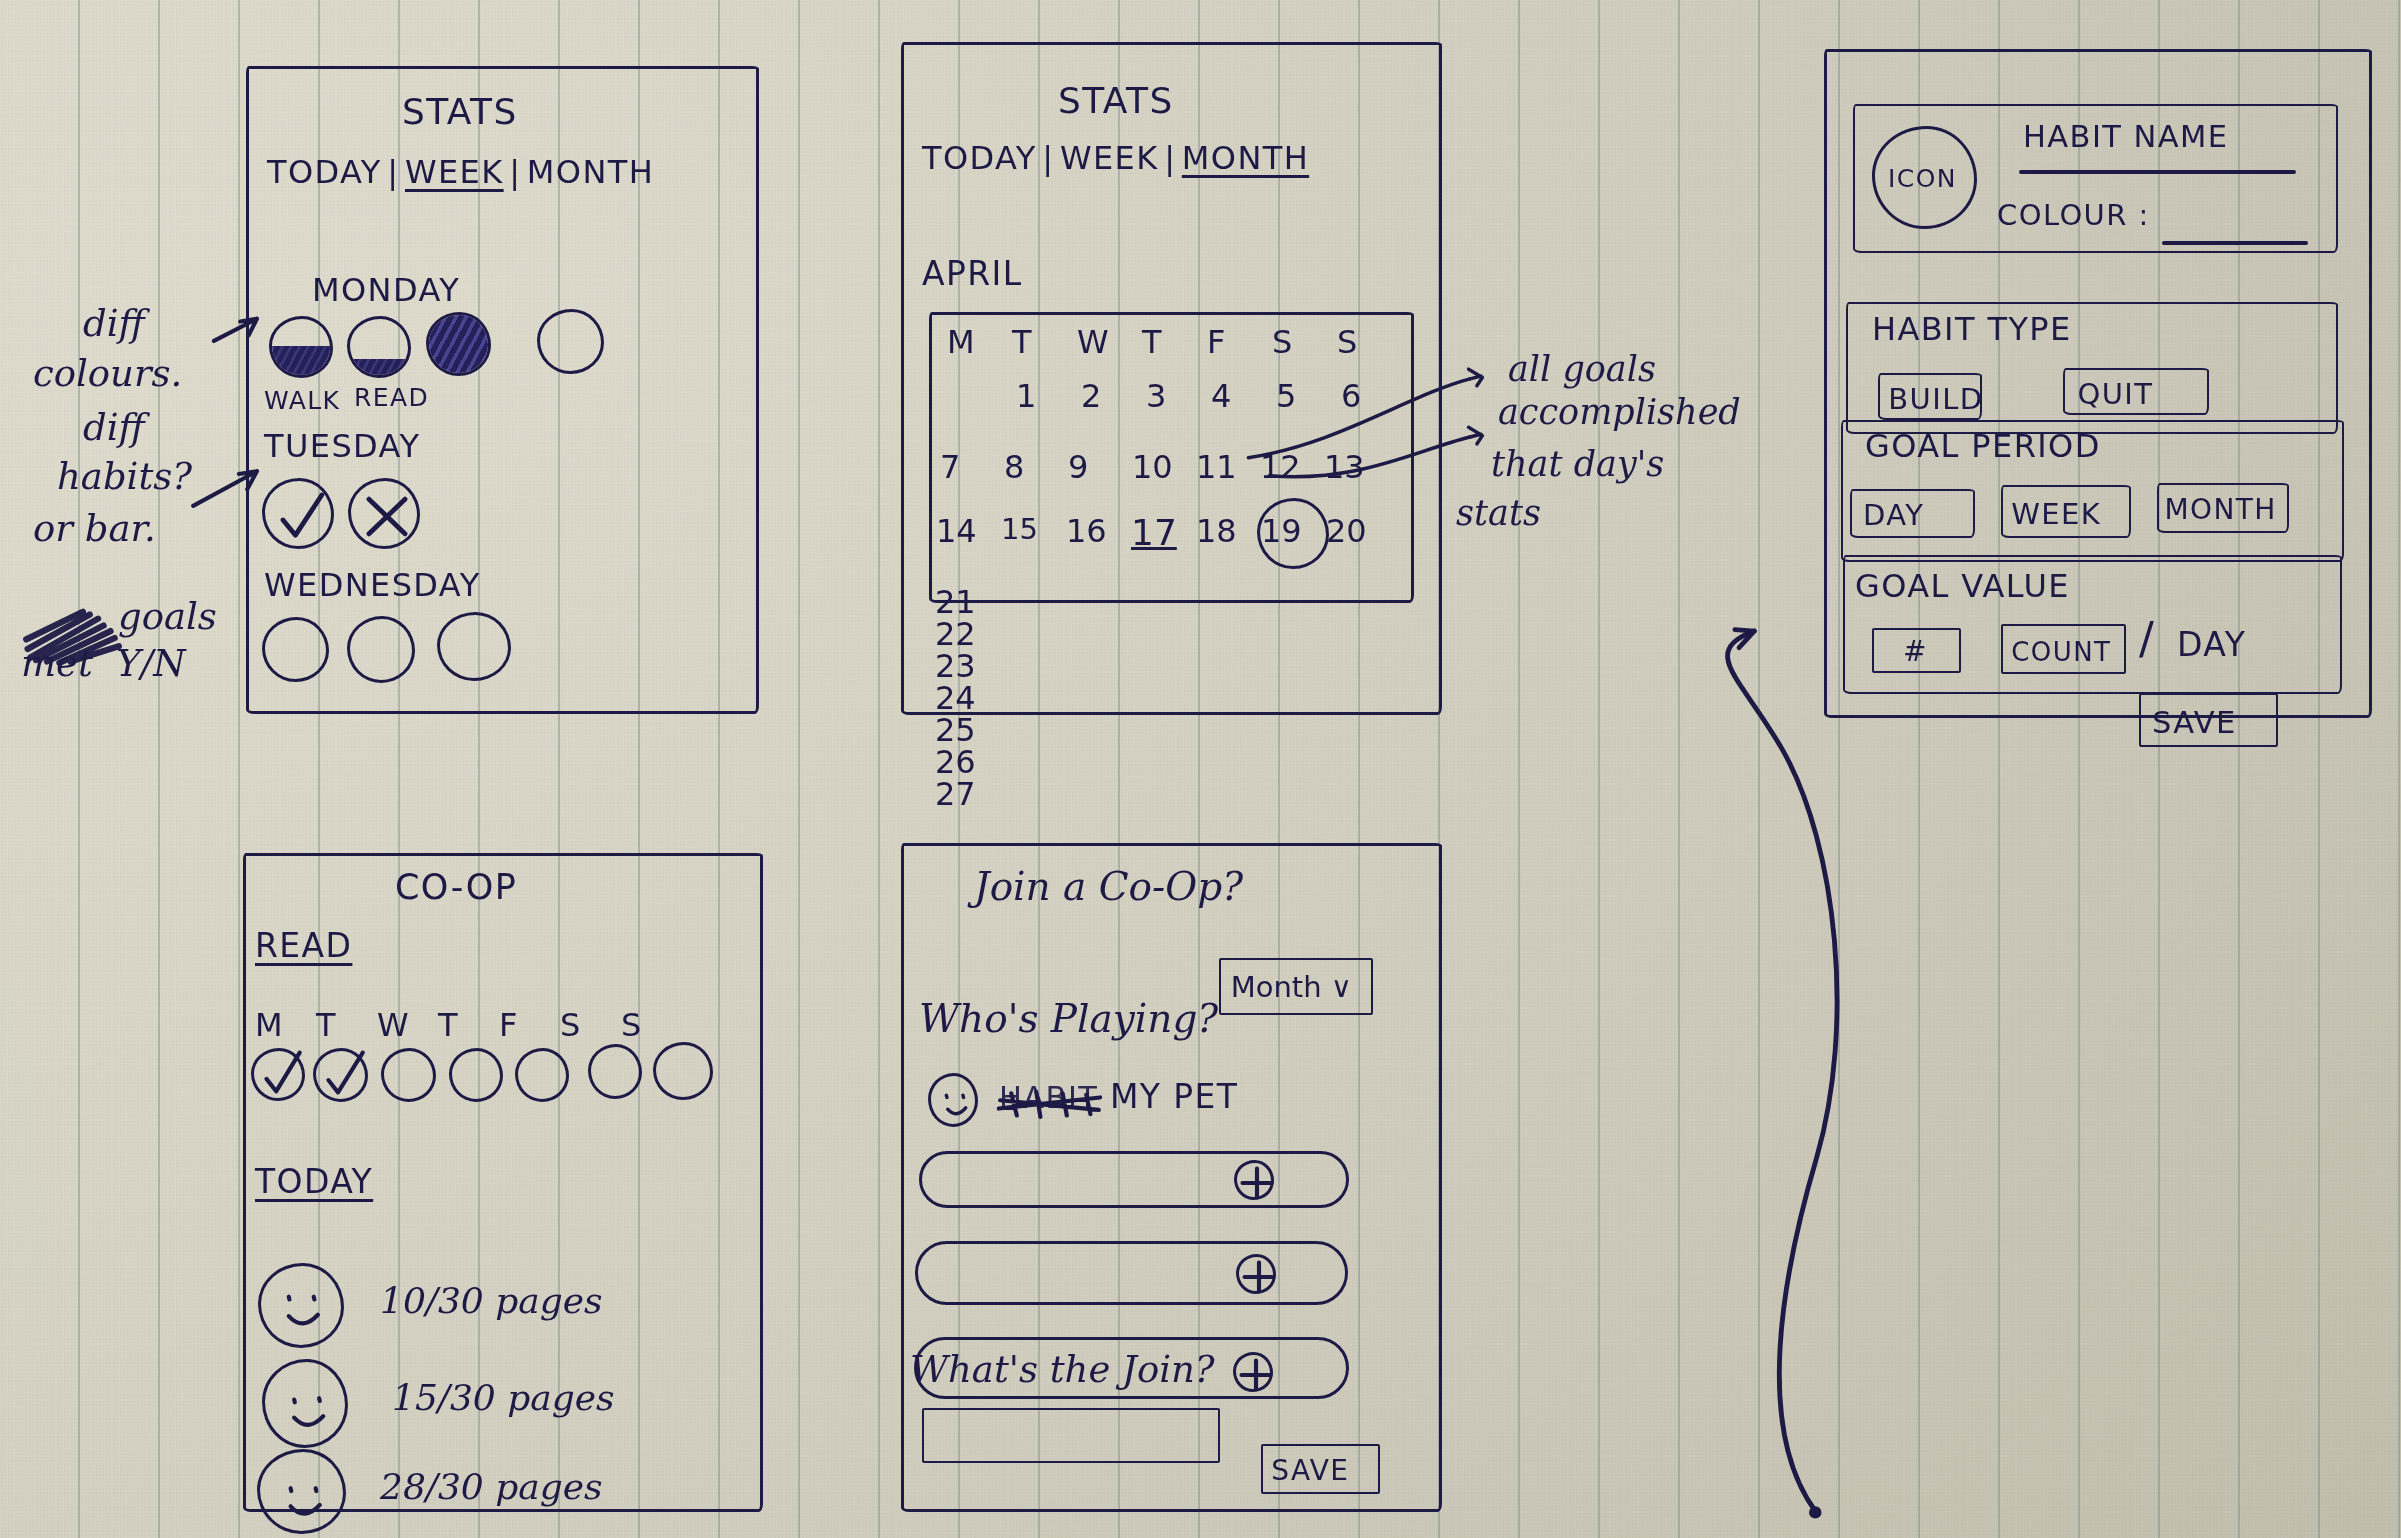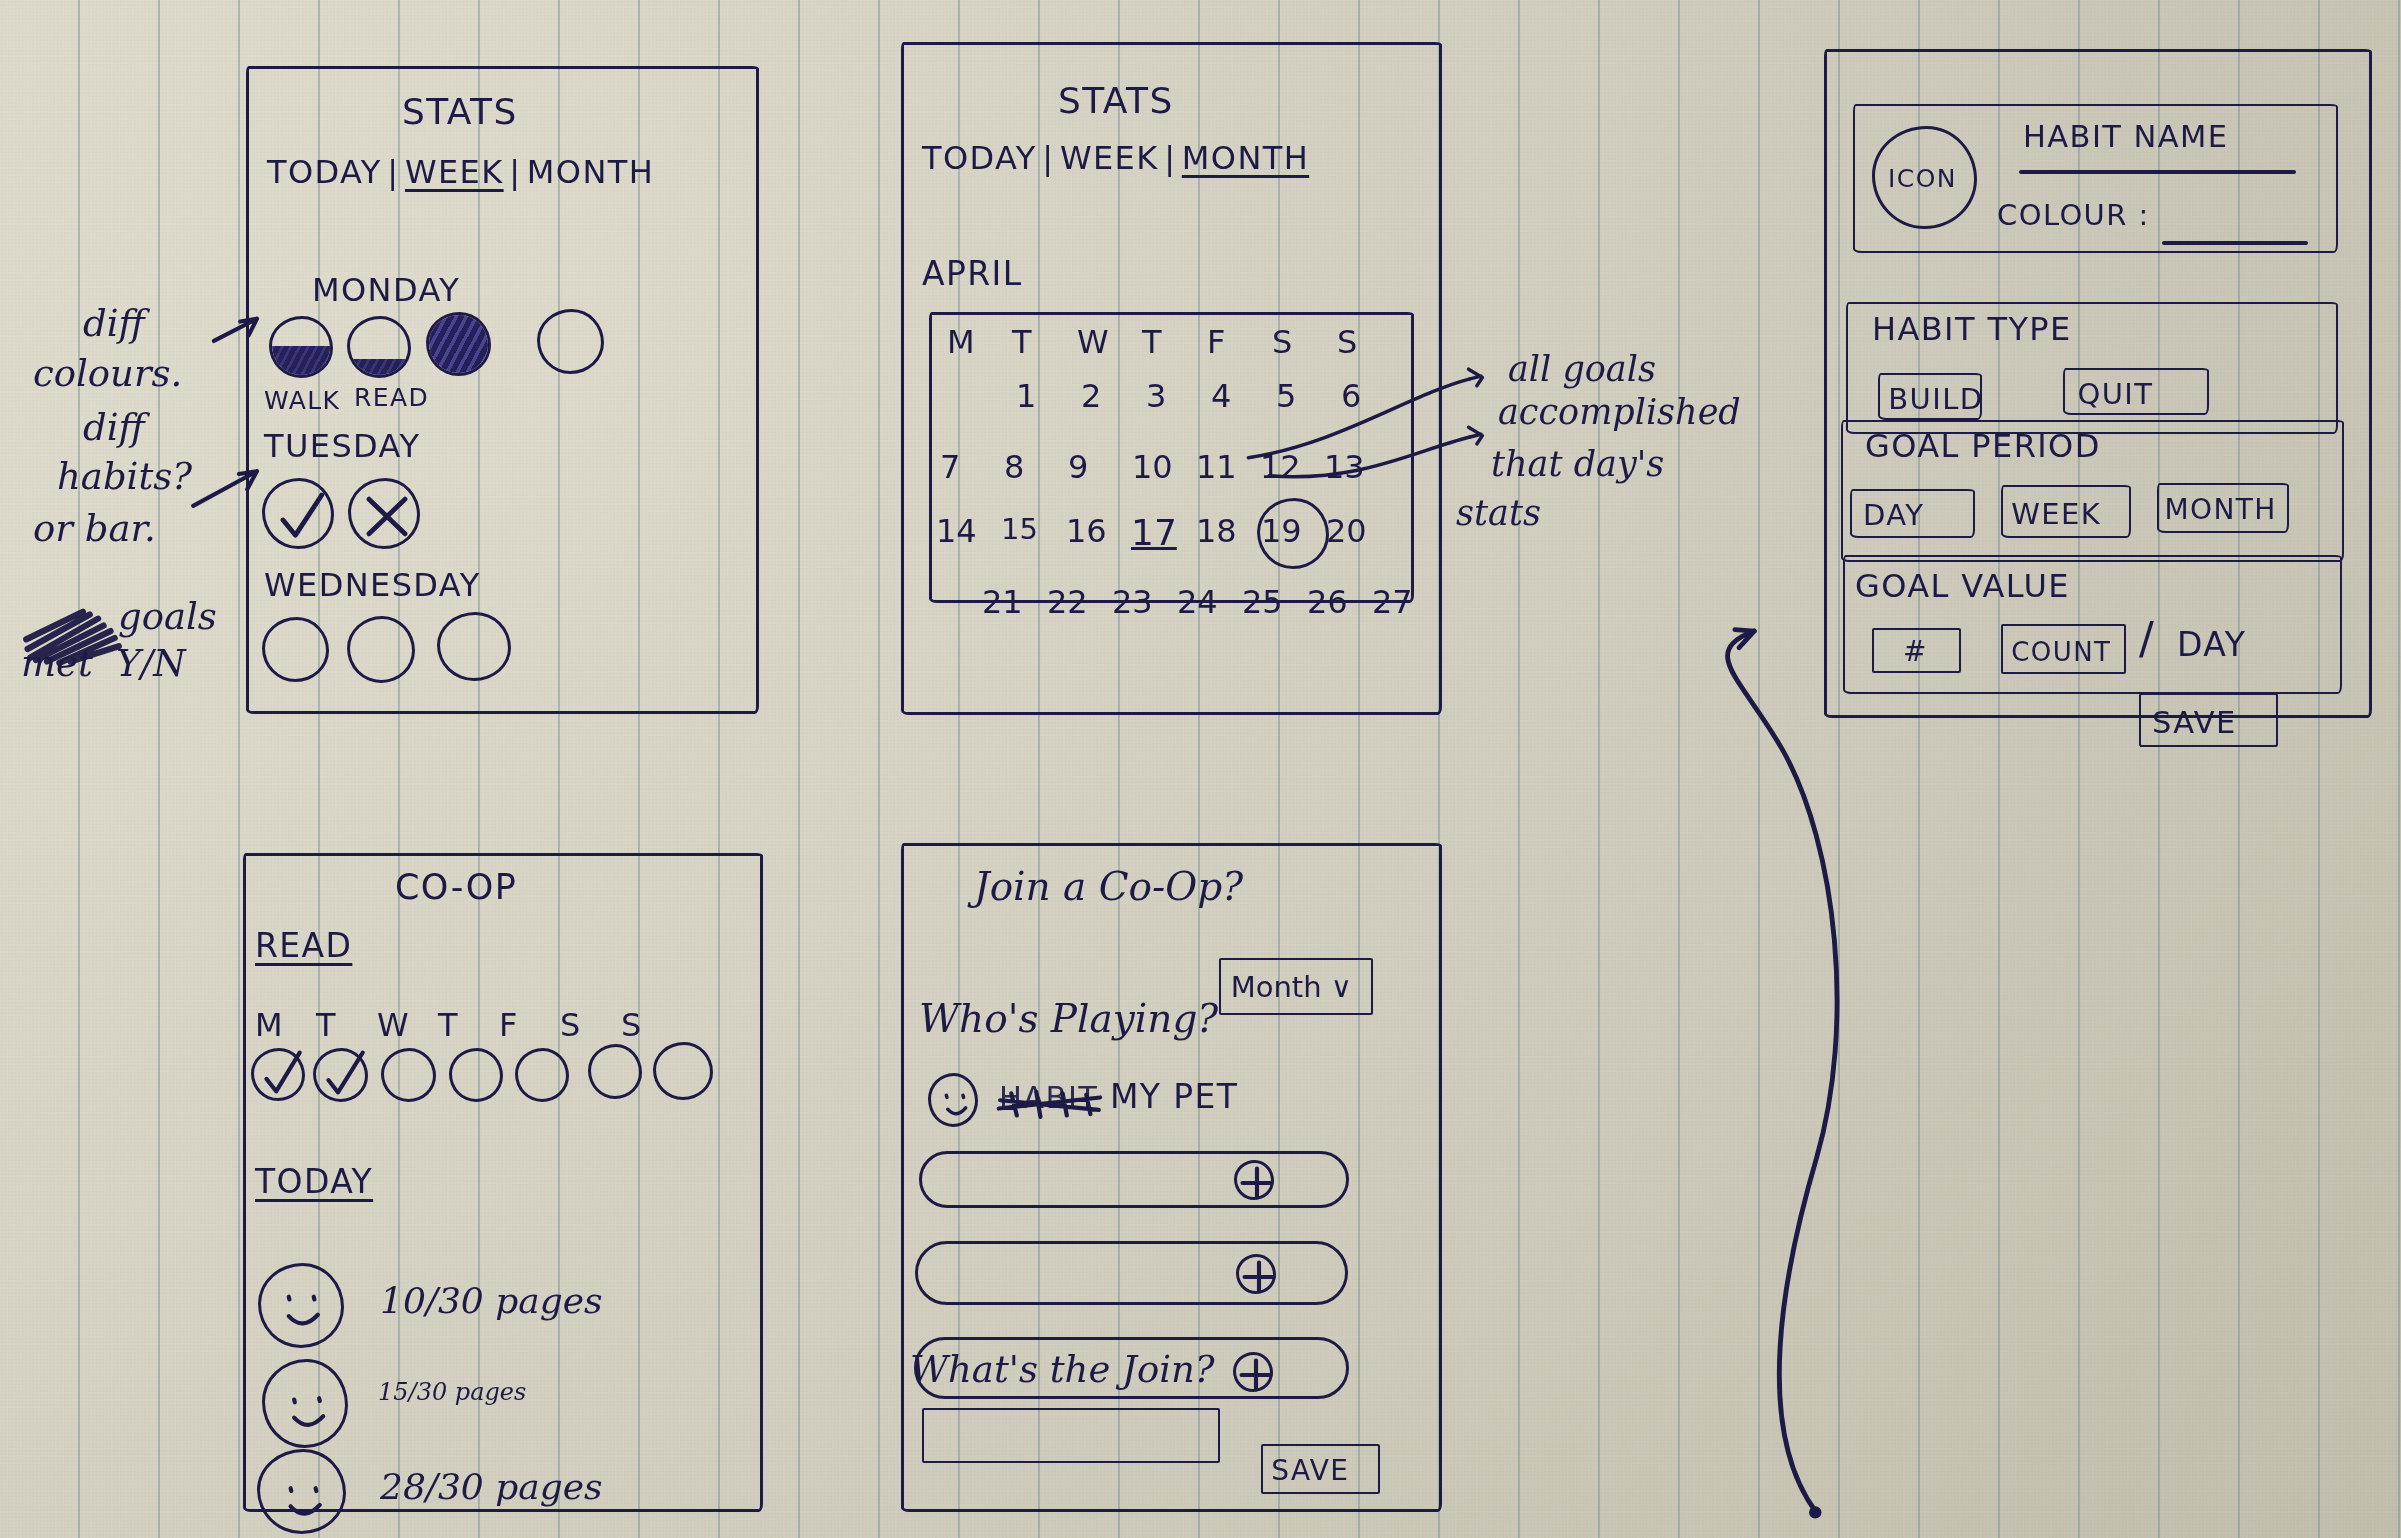--- a/index.html
+++ b/index.html
@@ -181,21 +181,21 @@
   <span class="ink" style="position:relative;width:65px;font-size:32px;">14</span>
   <span class="ink" style="position:relative;width:65px;font-size:29px;">15</span>
   <span class="ink" style="position:relative;width:65px;font-size:32px;">16</span>
   <span class="ink" style="position:relative;width:65px;font-size:36px;text-decoration:underline;">17</span>
   <span class="ink" style="position:relative;width:65px;font-size:32px;">18</span>
   <span class="ink" style="position:relative;width:65px;font-size:32px;">19</span>
   <span class="ink" style="position:relative;width:65px;font-size:32px;">20</span>
 </div>
 <div class="circ" style="left:1257px;top:498px;width:72px;height:71px;"></div>
 
-<div style="position:absolute;left:982px;top:586px;width:478px;display:flex;">
+<div style="position:absolute;left:935px;top:586px;width:478px;display:flex;flex-direction:column;">
   <span class="ink" style="position:relative;width:65px;font-size:32px;">21</span>
   <span class="ink" style="position:relative;width:65px;font-size:32px;">22</span>
   <span class="ink" style="position:relative;width:65px;font-size:32px;">23</span>
   <span class="ink" style="position:relative;width:65px;font-size:32px;">24</span>
   <span class="ink" style="position:relative;width:65px;font-size:32px;">25</span>
   <span class="ink" style="position:relative;width:65px;font-size:32px;">26</span>
   <span class="ink" style="position:relative;width:65px;font-size:32px;">27</span>
 </div>
 
 <svg width="388" height="180" viewBox="0 0 560 260" style="left:1179px;top:347px;">
@@ -299,21 +299,21 @@
   </svg>
 </div>
 <div class="ink cursive" style="left:380px;top:1283px;font-size:36px;">10/30 pages</div>
 
 <div class="circ" style="left:262px;top:1359px;width:86px;height:89px;">
   <svg width="86" height="89" viewBox="0 0 124 128" style="left:0;top:0;">
     <path class="stroke" stroke-width="6" d="M42 54 L43 58 M78 52 L79 56"></path>
     <path class="stroke" stroke-width="6" d="M42 80 Q 62 102 84 78"></path>
   </svg>
 </div>
-<div class="ink cursive" style="left:378px;top:1380px;font-size:24px;">15/30 pages</div>
+<div class="ink cursive" style="left:392px;top:1380px;font-size:36px;">15/30 pages</div>
 
 <div class="circ" style="left:257px;top:1449px;width:89px;height:85px;">
   <svg width="89" height="85" viewBox="0 0 128 122" style="left:0;top:0;">
     <path class="stroke" stroke-width="6" d="M44 52 L45 56 M80 52 L81 56"></path>
     <path class="stroke" stroke-width="6" d="M44 78 Q 64 100 86 76"></path>
   </svg>
 </div>
 <div class="ink cursive" style="left:380px;top:1469px;font-size:36px;">28/30 pages</div>
 
 <div class="hbox" style="left:901px;top:843px;width:541px;height:669px;"></div>

